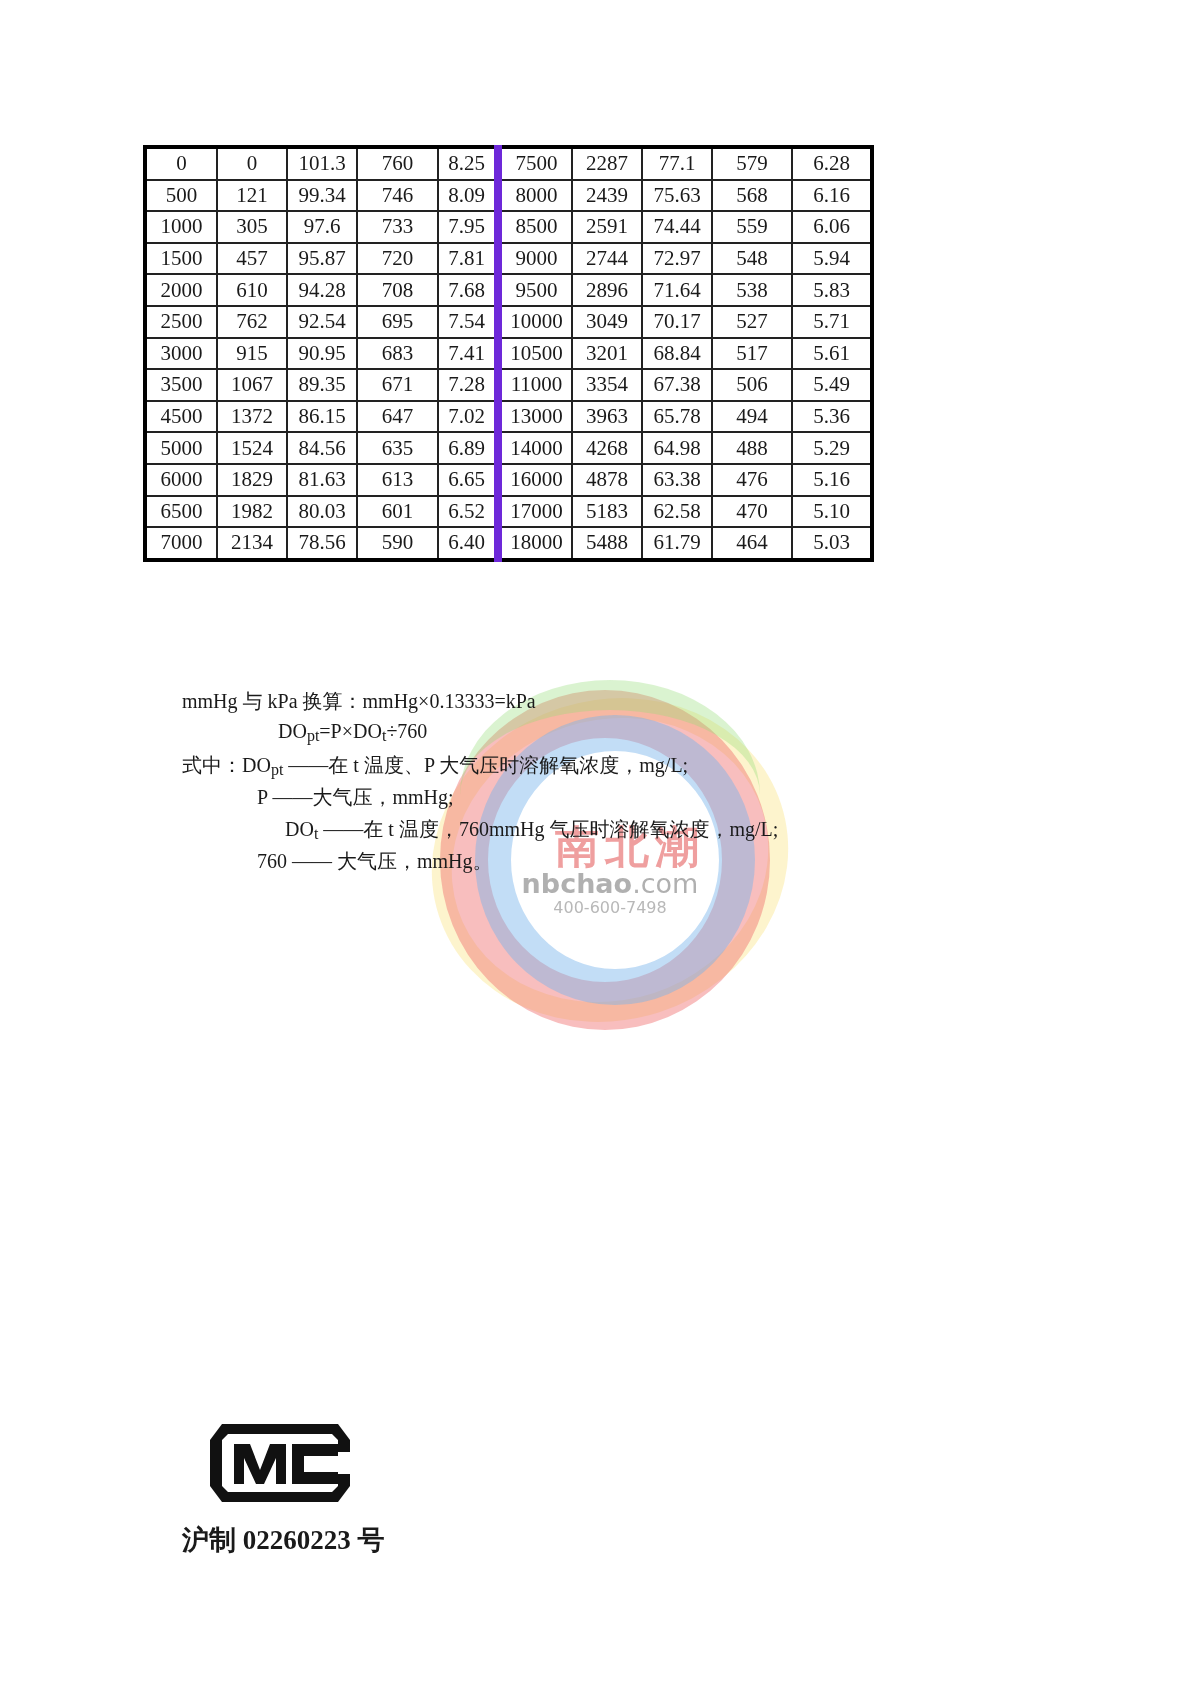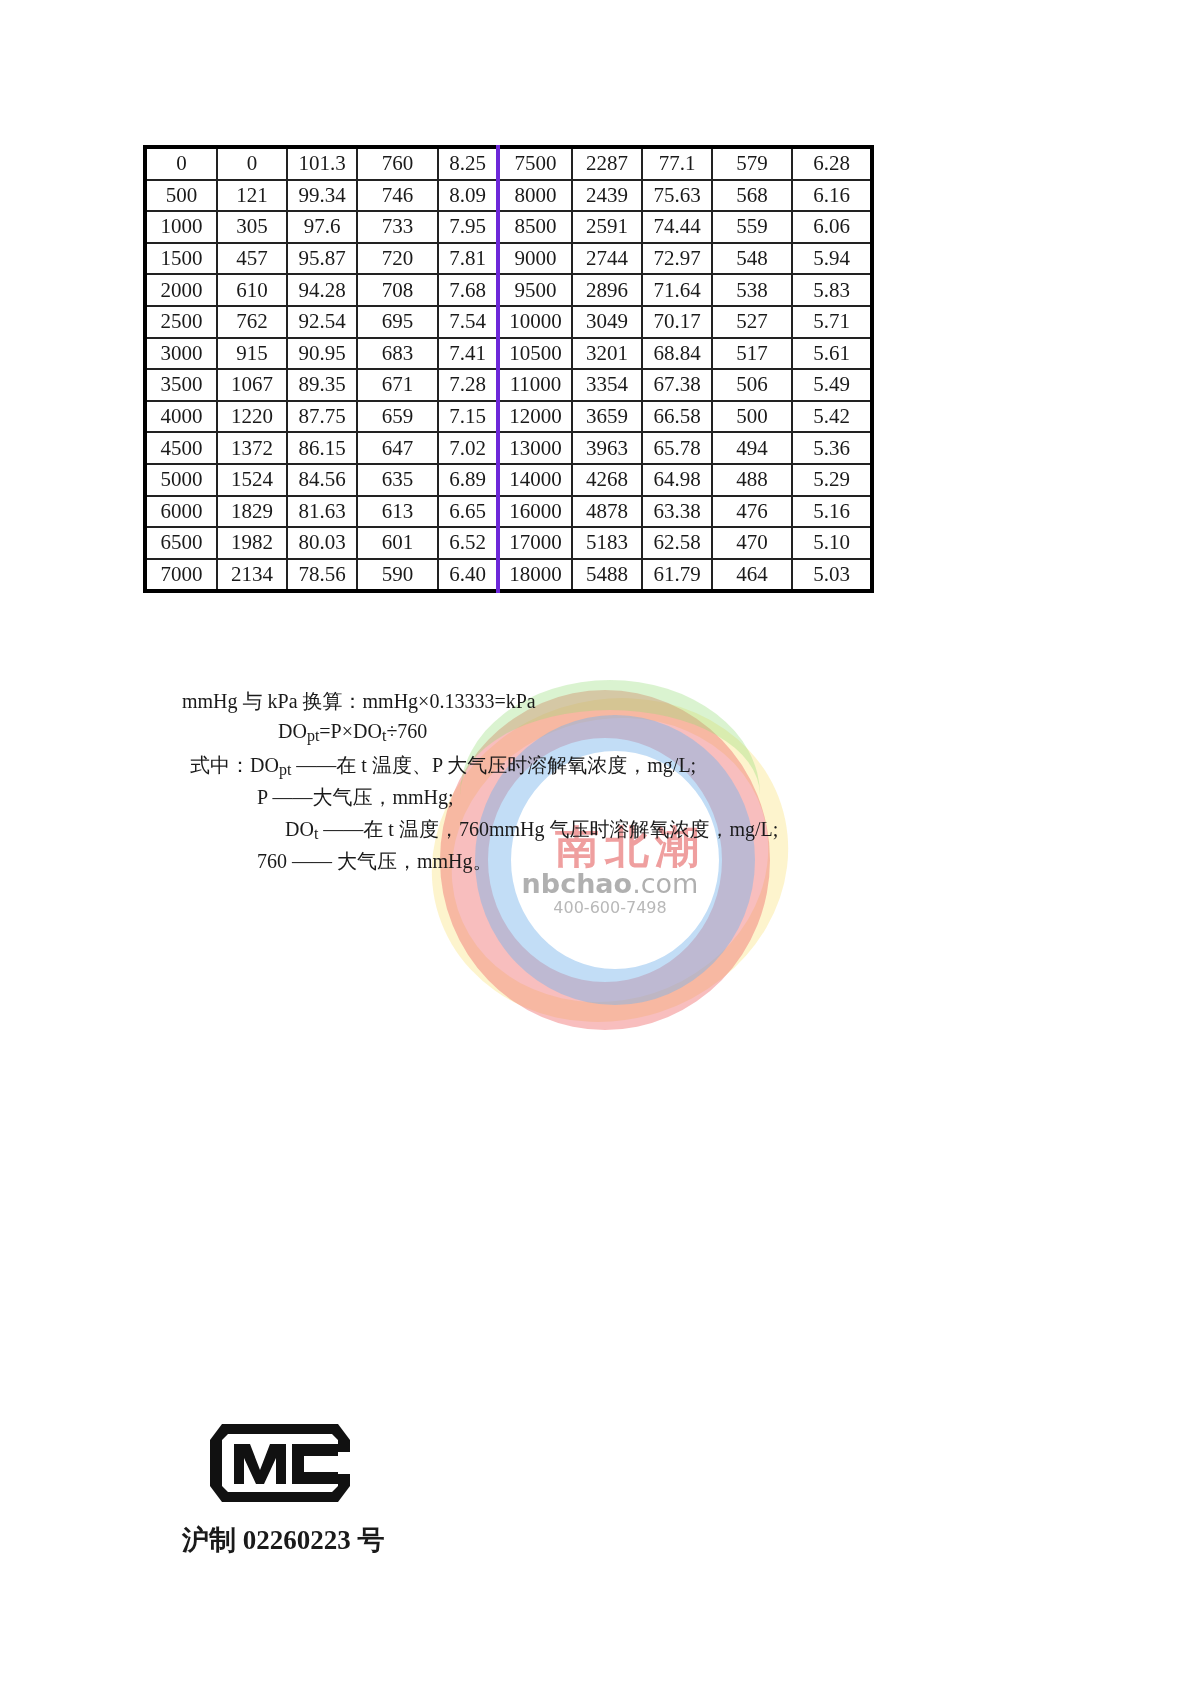--- a/index.html
+++ b/index.html
@@ -33,21 +33,21 @@
 
     table#altitude-table {
       position: absolute; left: 143px; top: 145px;
       border-collapse: collapse; border: 4px solid #000;
       font-size: 21px; z-index: 2;
     }
     table#altitude-table td {
       border: 2px solid #222; height: 29.6px; padding: 0; text-align: center;
       line-height: 29px; background: transparent;
     }
-    table#altitude-table td.split { border-left: 4px solid #6d28d9; }
+    table#altitude-table td.split { border-left: 8px solid #6d28d9; }
 
     .formula { position: absolute; font-size: 20px; white-space: nowrap; z-index: 2; }
     .formula sub { font-size: 16px; vertical-align: -3px; }
 
     #cmc-logo { position: absolute; left: 200px; top: 1418px; width: 160px; height: 90px; }
     #cert-no {
       position: absolute; left: 182px; top: 1522px; font-size: 27px; font-weight: bold;
       font-family: "Liberation Serif", serif;
     }
   </style>
@@ -168,32 +168,20 @@
         <td>89.35</td>
         <td>671</td>
         <td>7.28</td>
         <td class="split">11000</td>
         <td>3354</td>
         <td>67.38</td>
         <td>506</td>
         <td>5.49</td>
       </tr>
       <tr>
-        <td>4000</td>
-        <td>1220</td>
-        <td>87.75</td>
-        <td>659</td>
-        <td>7.15</td>
-        <td class="split">12000</td>
-        <td>3659</td>
-        <td>66.58</td>
-        <td>500</td>
-        <td>5.42</td>
-      </tr>
-      <tr>
         <td>4500</td>
         <td>1372</td>
         <td>86.15</td>
         <td>647</td>
         <td>7.02</td>
         <td class="split">13000</td>
         <td>3963</td>
         <td>65.78</td>
         <td>494</td>
         <td>5.36</td>
@@ -245,21 +233,21 @@
         <td>61.79</td>
         <td>464</td>
         <td>5.03</td>
       </tr>
     </tbody>
 </table>
 
 <div class="formula" style="left:182px; top:688px;">mmHg 与 kPa 换算：mmHg×0.13333=kPa</div>
 <div class="formula" style="left:278px; top:720px;"><span>DO</span><sub>pt</sub><span>=P×DO</span><sub>t</sub><span>÷760</span></div>
 
-<div class="formula" style="left:182px; top:752px;margin-left:8px;"><span>式中：</span><span>DO</span><sub>pt</sub><span> ——在 t 温度、P 大气压时溶解氧浓度，mg/L;</span></div>
+<div class="formula" style="left:182px; top:752px;"><span>式中：</span><span>DO</span><sub>pt</sub><span> ——在 t 温度、P 大气压时溶解氧浓度，mg/L;</span></div>
 <div class="formula" style="left:257px; top:784px;"><span>P</span><span> ——大气压，mmHg;</span></div>
 <div class="formula" style="left:257px; top:816px;margin-left:28px;"><span>DO</span><sub>t</sub><span> ——在 t 温度，760mmHg 气压时溶解氧浓度，mg/L;</span></div>
 <div class="formula" style="left:257px; top:848px;"><span>760</span><span> —— 大气压，mmHg。</span></div>
 
 <svg id="cmc-logo" viewBox="0 0 160 90">
   <path d="M22 6 H138 L150 22 V34 H138 V22 L132 16 H28 L22 22 V68 L28 74 H132 L138 68 V56 H150 V68 L138 84 H22 L10 68 V22 Z" fill="#111"></path>
   <path d="M34 26 H50 L60 52 L70 26 H86 V66 H76 V40 L64 66 H56 L44 40 V66 H34 Z" fill="#111"></path>
   <path d="M92 26 H138 V38 H104 V54 H138 V66 H92 Z" fill="#111"></path>
 </svg>
 <div id="cert-no">沪制 02260223 号</div>

